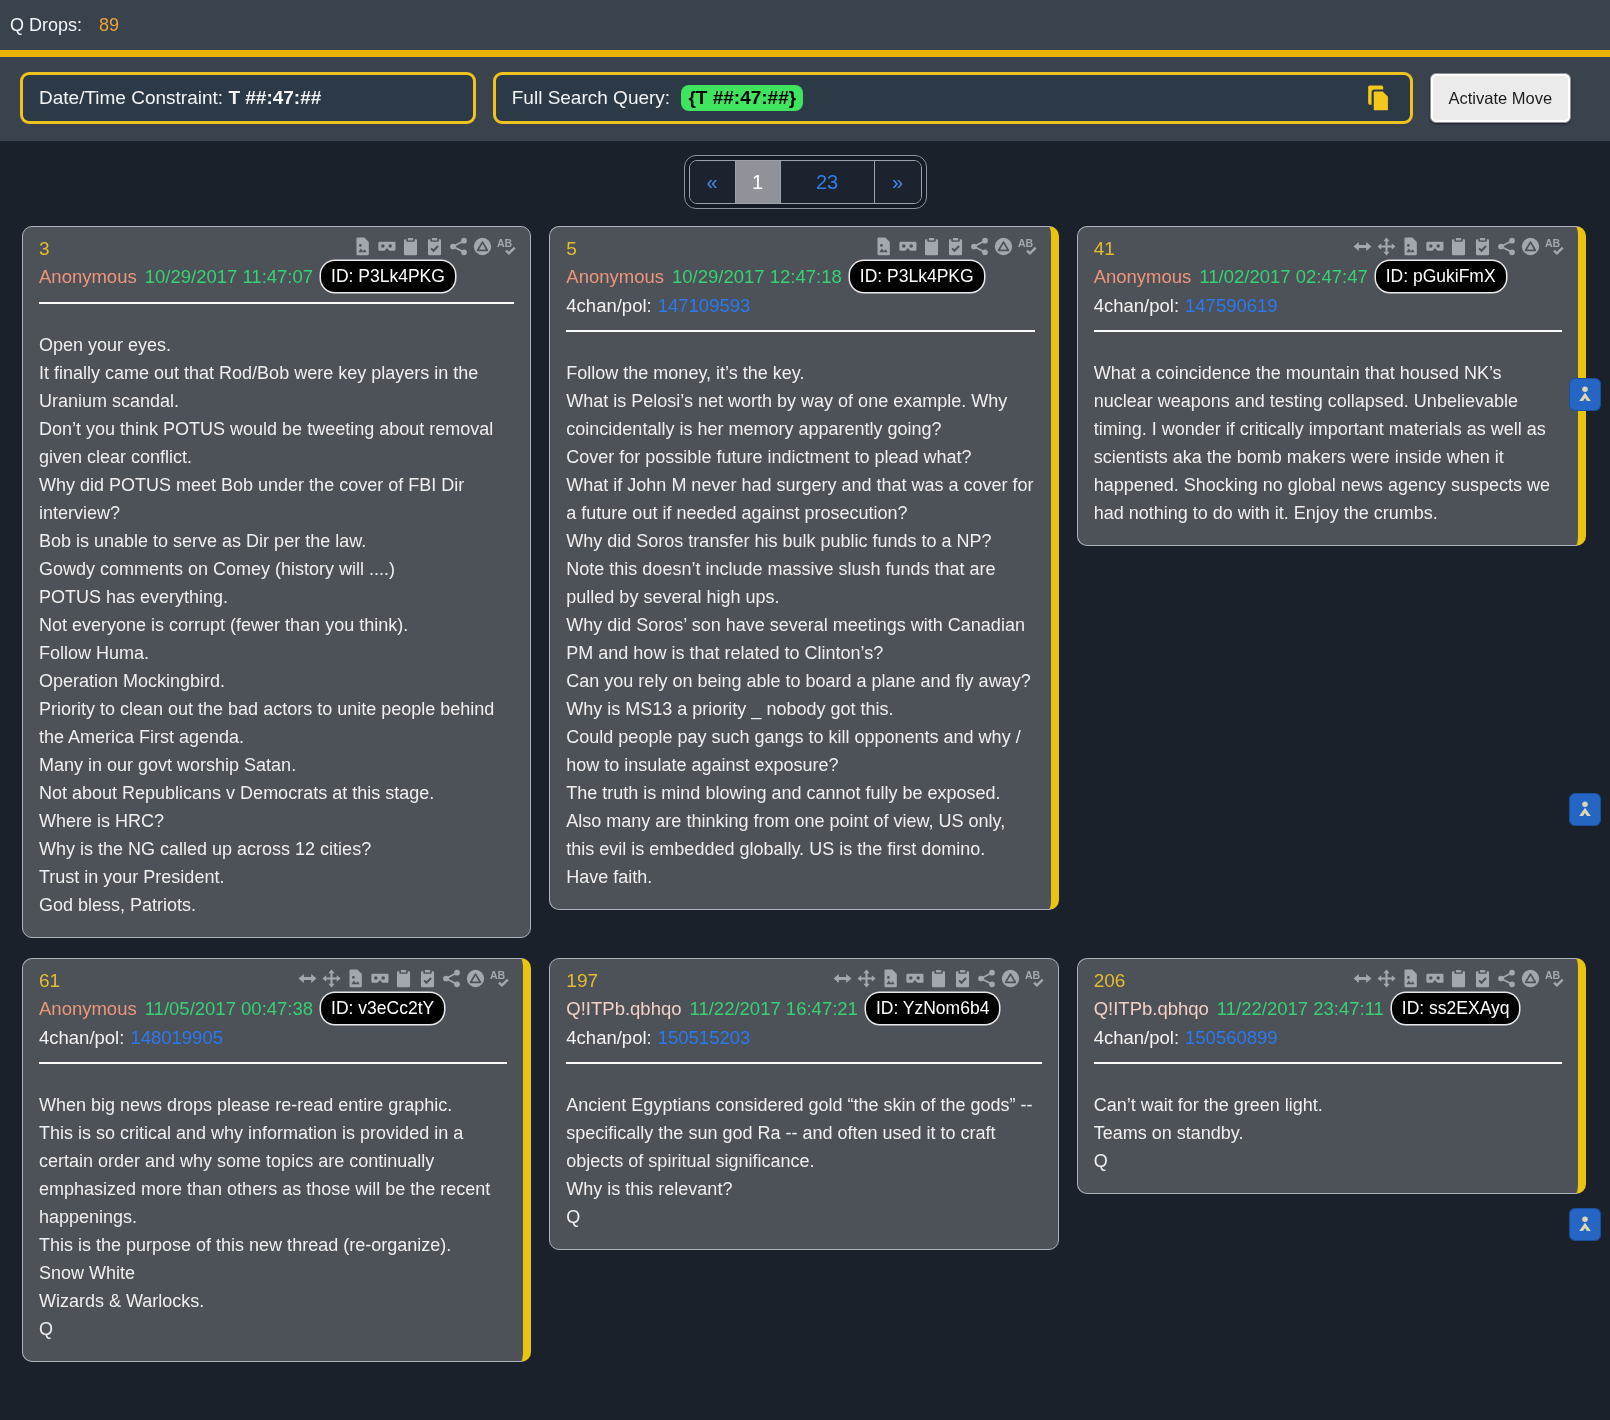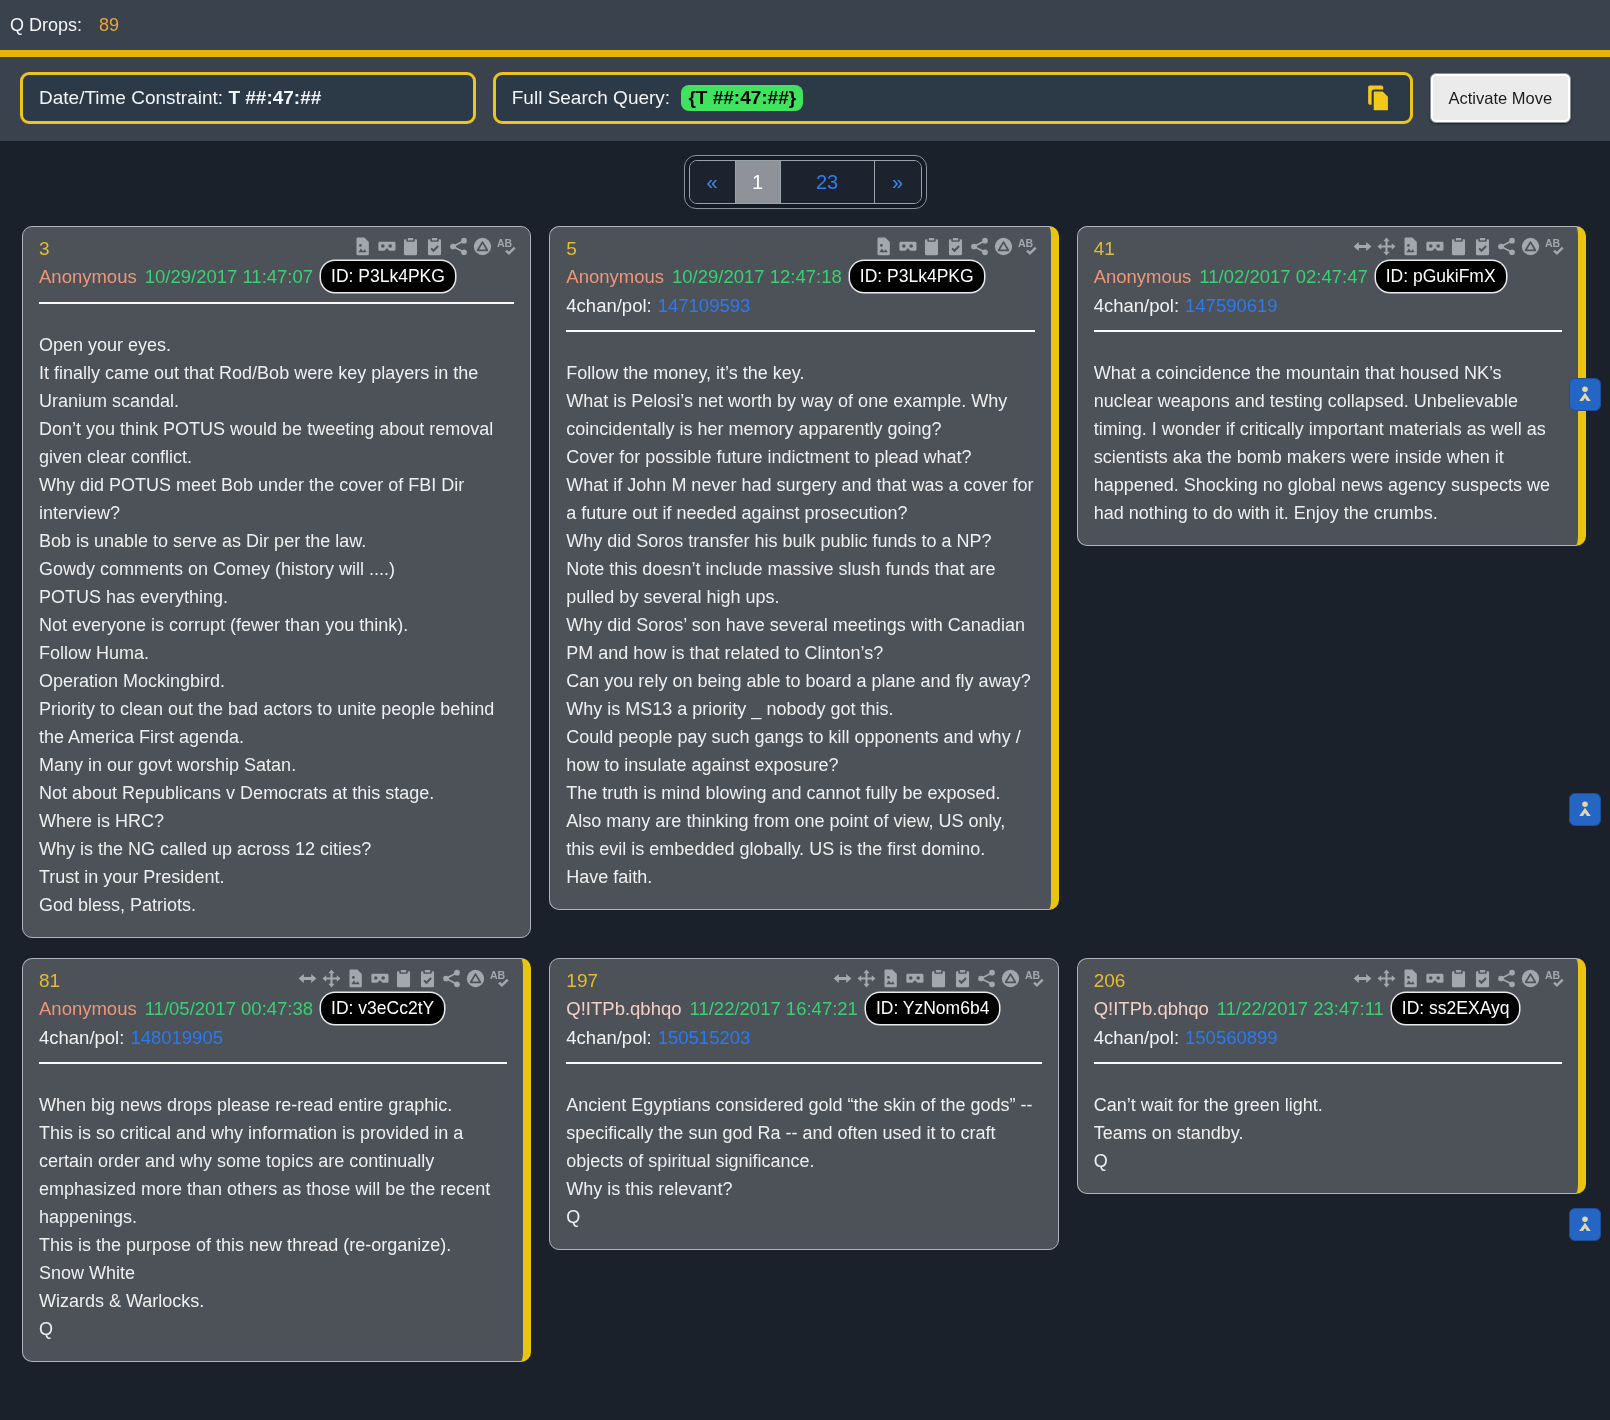--- a/index.html
+++ b/index.html
@@ -309,21 +309,21 @@
           <span>4chan/pol:</span><a class="post-link">147590619</a>
         </div>
       </div>
       <div class="card-divider"></div>
       <div class="drop-body">What a coincidence the mountain that housed NK’s nuclear weapons and testing collapsed. Unbelievable timing. I wonder if critically important materials as well as scientists aka the bomb makers were inside when it happened. Shocking no global news agency suspects we had nothing to do with it. Enjoy the crumbs.</div>
     </article>
 
     <article class="card marked">
       <div class="card-head">
         <div class="head-row1">
-          <span class="drop-num">81</span>
+          <span class="drop-num">61</span>
           <span class="icon-row">
             <svg class="ic">
                 <use href="#i-resize-h"></use>
               </svg>
             <svg class="ic">
                 <use href="#i-move"></use>
               </svg>
             <svg class="ic">
                 <use href="#i-file-image"></use>
               </svg>

